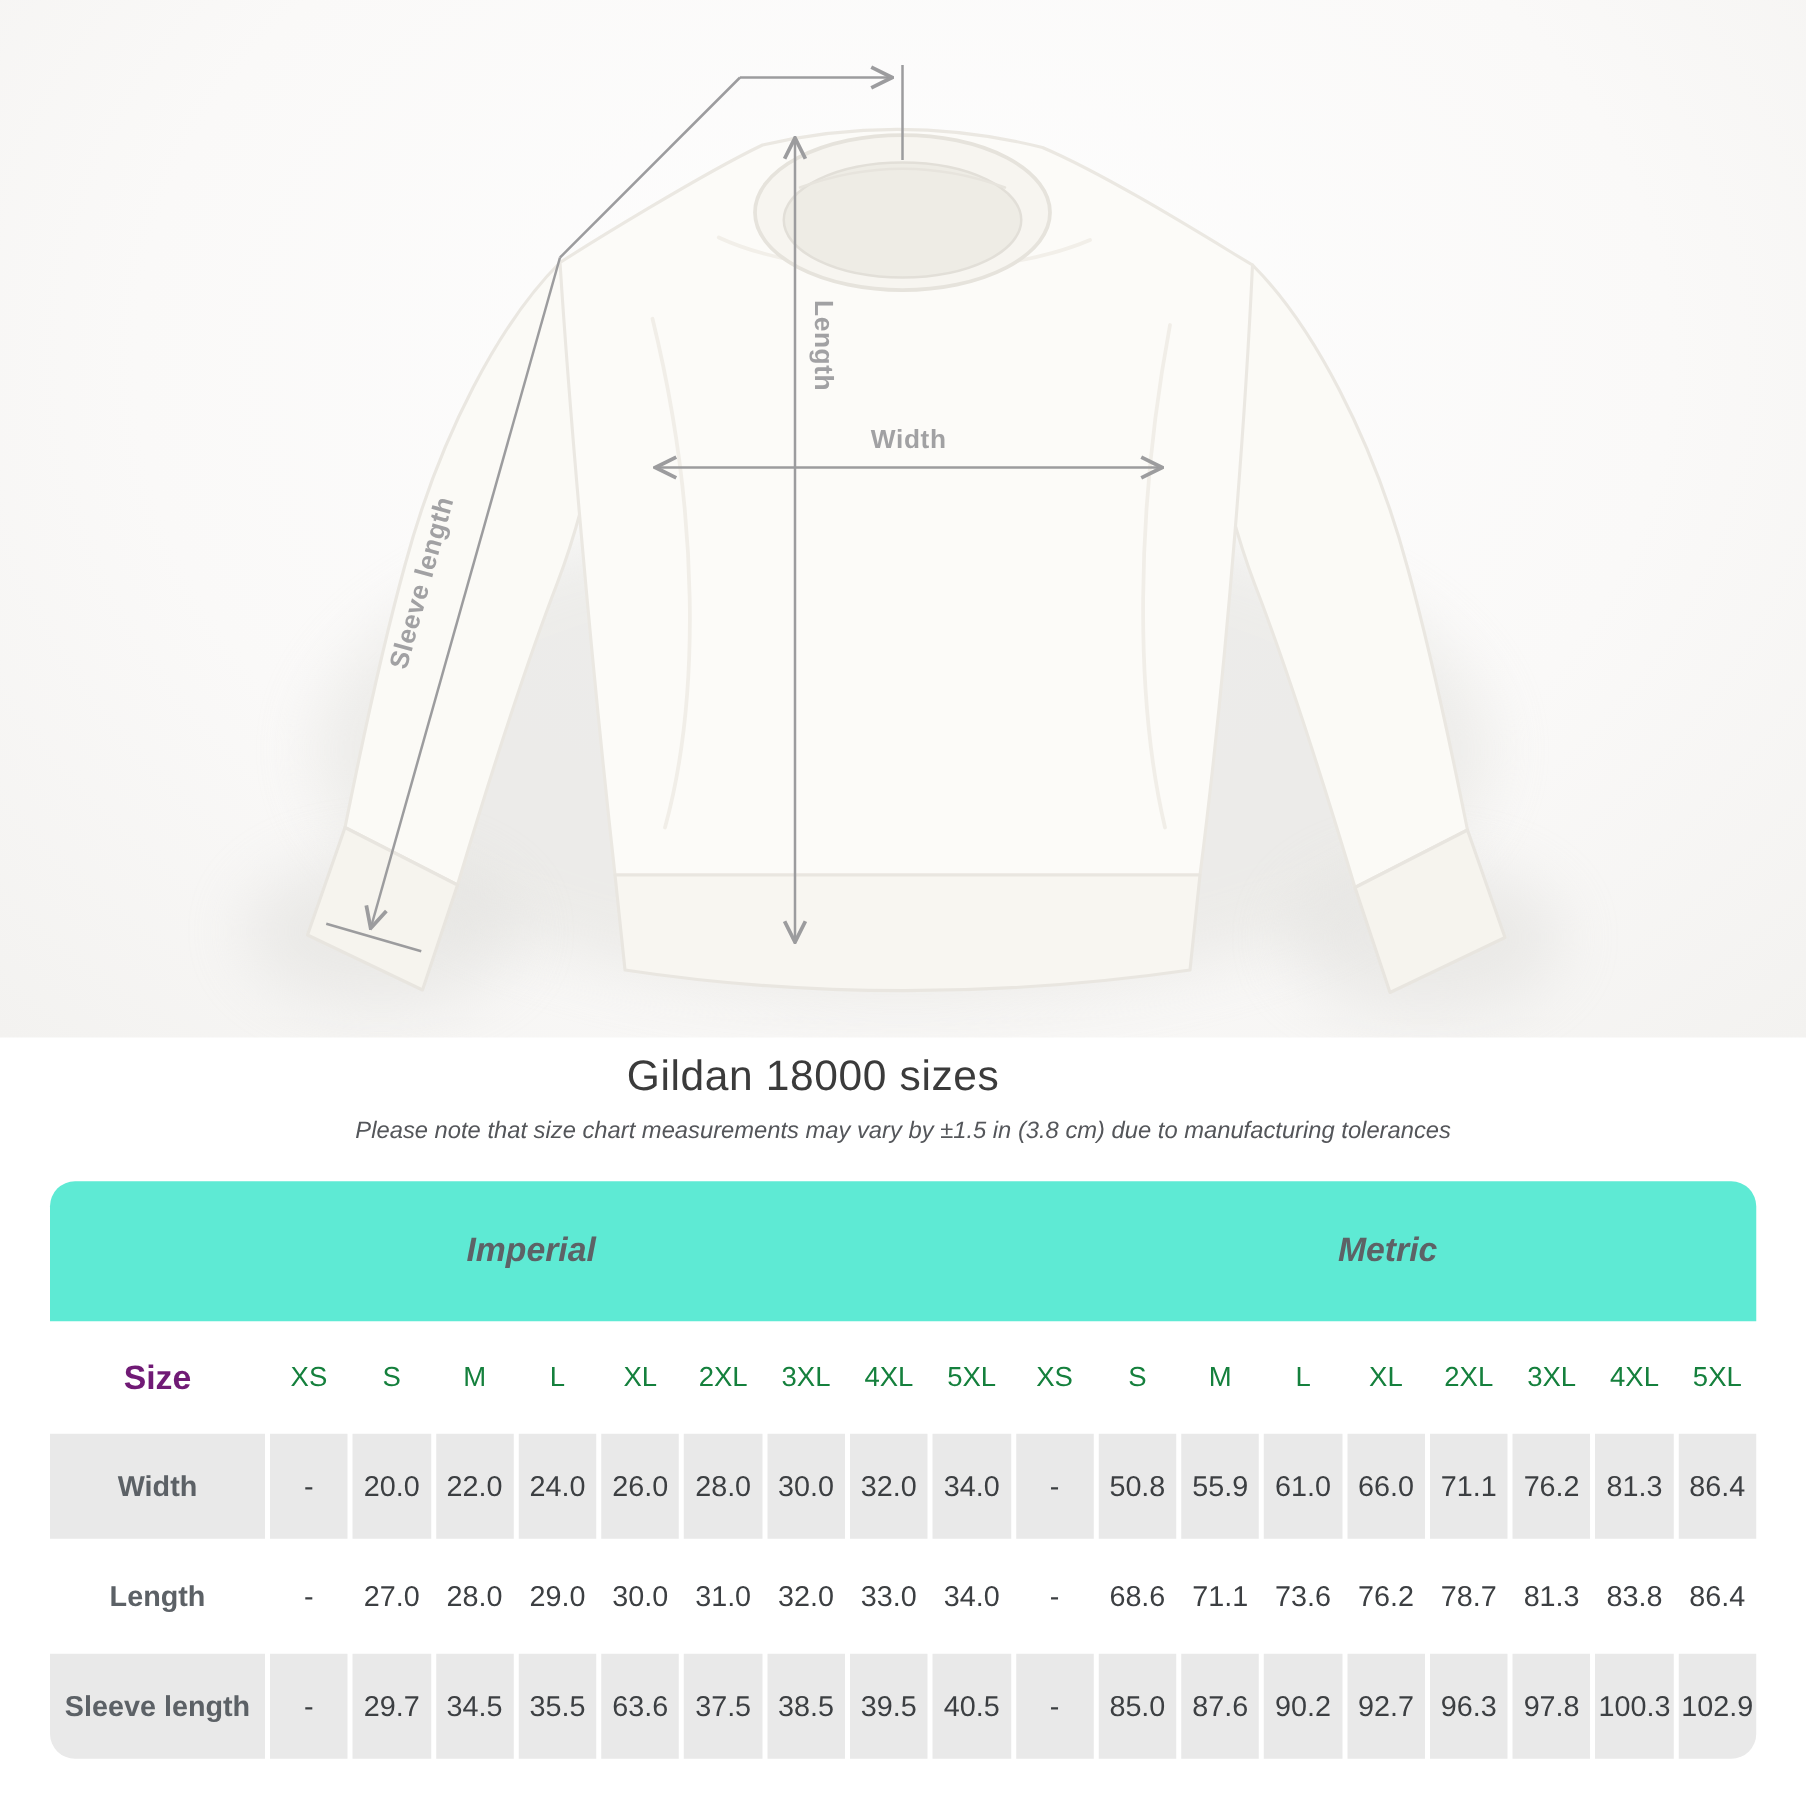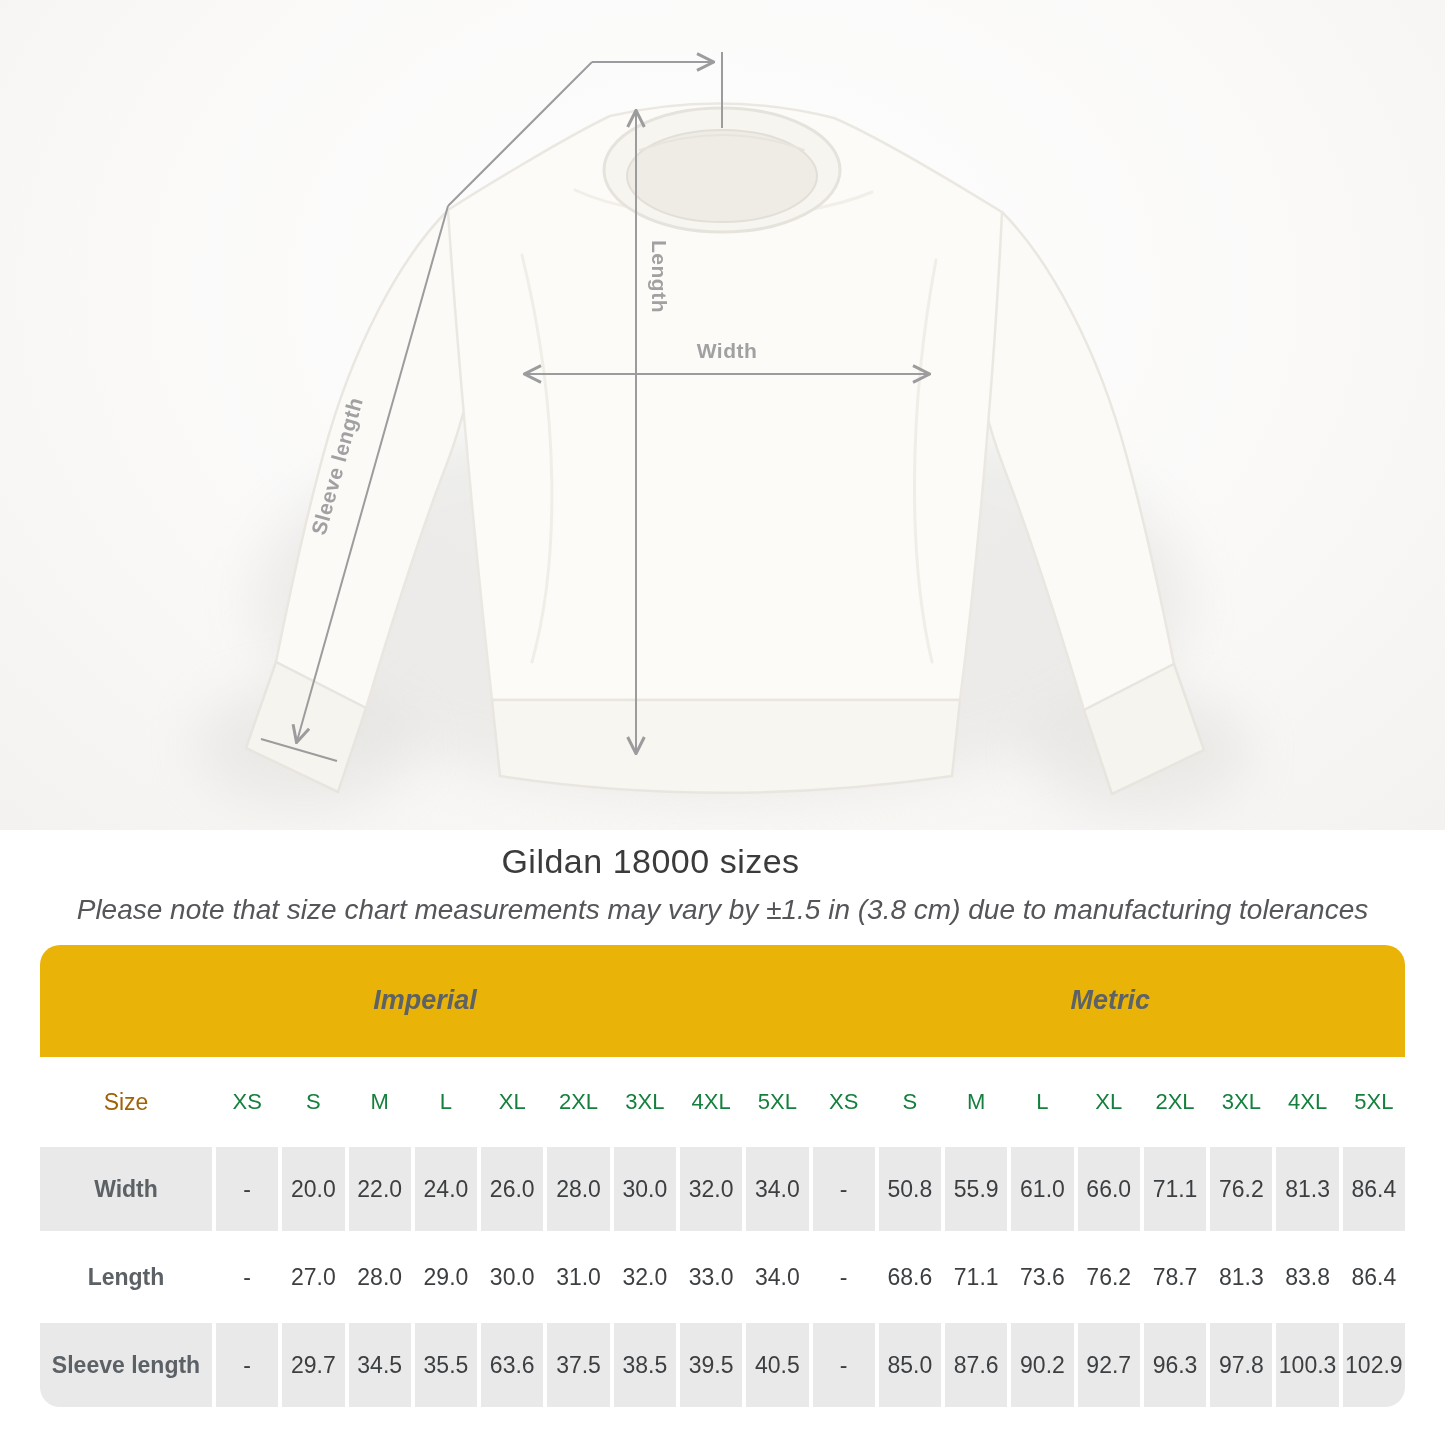--- a/index.html
+++ b/index.html
@@ -14,51 +14,51 @@
     background:radial-gradient(ellipse at 50% 35%, #fefefe 0%, #faf9f8 60%, #f3f2f0 100%);
   }
   .photo svg{display:block;}
   
   .title{
     position:absolute;left:0;top:842px;width:1301px;
     text-align:center;font-size:34px;font-weight:normal;color:#3b3b3b;letter-spacing:.5px;
   }
   .subtitle{
     position:absolute;left:0;top:894px;width:1445px;
-    text-align:center;font-size:28px;font-style:italic;color:#54565a;
+    text-align:center;font-size:19px;font-style:italic;color:#54565a;
   }
   
   .grid{
     position:absolute;left:40px;top:945px;width:1365px;
     display:grid;
     grid-template-columns:172px repeat(18, 1fr);
     grid-template-rows:112px 82px 84px 84px 84px;
     gap:4px;
   }
   .band{
     grid-column:1 / -1;
-    background:#eab308;
+    background:#5eead4;
     border-radius:20px 20px 0 0;
     position:relative;
   }
   .ugroup{
     position:absolute;top:50%;transform:translate(-50%,-52%);
     text-align:center;width:420px;
   }
   .ugroup.imperial{left:28.2%;}
   .ugroup.metric{left:78.4%;}
   .uname{font-size:27px;font-weight:bold;font-style:italic;color:#5d6266;}
   .uunit{font-size:21px;font-style:italic;color:#5d6266;margin-top:7px;}
   .cell{
     display:flex;align-items:center;justify-content:center;
     white-space:nowrap;
   }
   .cell.gray{background:#e9e9e9;}
   .cell.head{font-weight:normal;font-size:22px;color:#15803d;}
-  .cell.sizelab{font-weight:normal;font-size:23px;color:#a16207;}
+  .cell.sizelab{font-weight:bold;font-size:27px;color:#701a75;}
   .cell.rowlabel{font-weight:bold;font-size:23px;color:#5c6166;}
   .cell.val{font-size:23px;color:#3c3f42;}
   .cell.bl{border-bottom-left-radius:20px;}
   .cell.br{border-bottom-right-radius:20px;}
 </style>
 </head>
 <body>
 
 <div class="photo">
   <svg width="1445" height="830" viewBox="0 0 1445 830">

